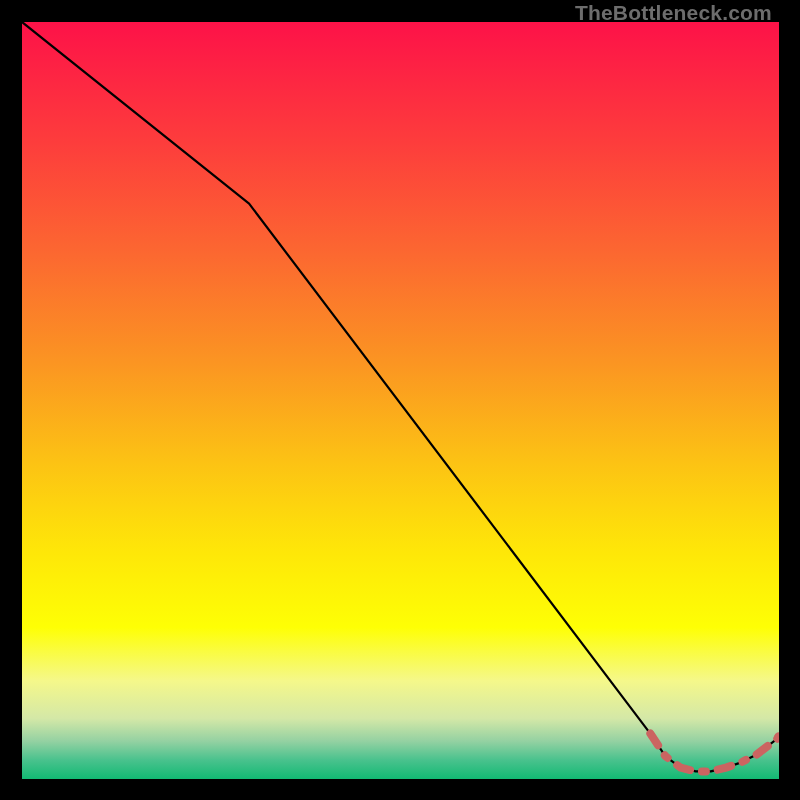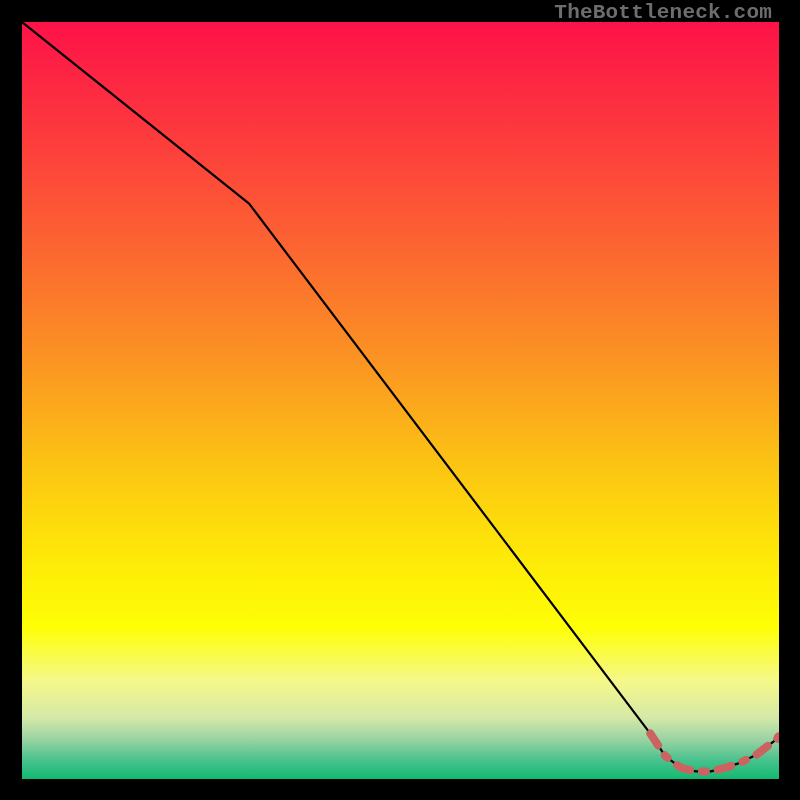--- a/index.html
+++ b/index.html
@@ -9,21 +9,20 @@
     height: 800px;
     background: #000;
     overflow: hidden;
     font-family: Arial, Helvetica, sans-serif;
   }
   .stage {
     position: relative;
     width: 792px;
     height: 800px;
     background: #000;
-    font-family: Liberation Mono, monospace;
   }
   .plot {
     position: absolute;
     left: 22px;
     top: 22px;
     width: 757px;
     height: 757px;
   }
   .plot svg {
     display: block;

